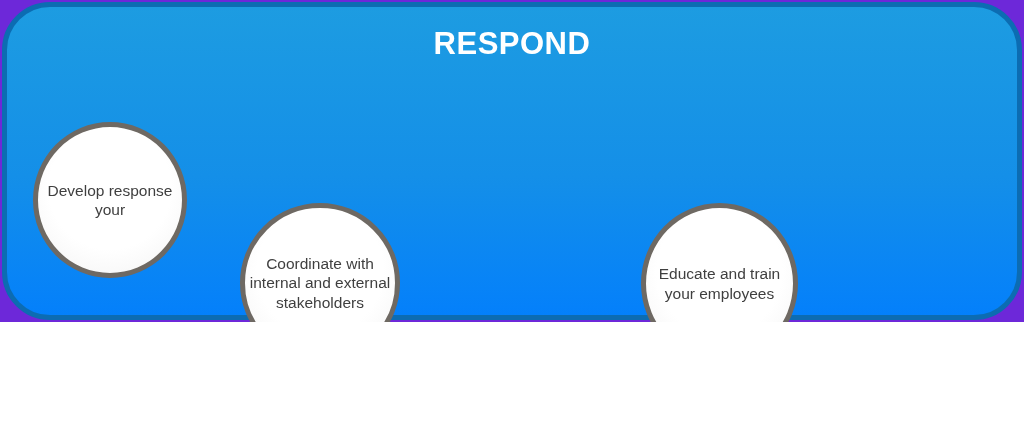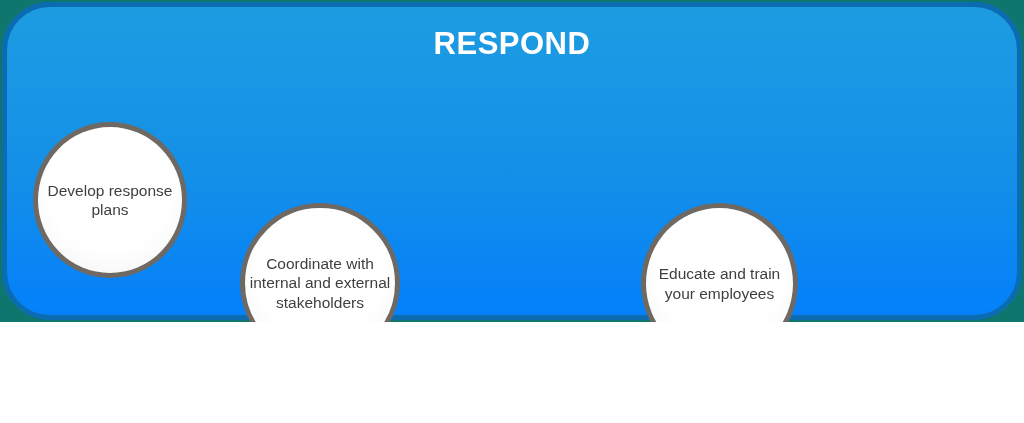--- a/index.html
+++ b/index.html
@@ -5,21 +5,21 @@
   html, body {
     margin: 0;
     padding: 0;
     background: #ffffff;
     font-family: "Liberation Sans", sans-serif;
   }
   .stage {
     position: relative;
     width: 1024px;
     height: 322px;
-    background: #0f766e;
+    background: #6d28d9;
     overflow: hidden;
   }
   .panel {
     position: absolute;
     left: 2px;
     top: 2px;
     right: 2px;
     bottom: 2px;
     border: 5px solid #0c6cb2;
     border-radius: 48px;
@@ -66,21 +66,21 @@
 </style>
 </head>
 <body>
 
 <div class="stage">
   <div class="panel"></div>
 
   <div class="title">RESPOND</div>
 
   <div class="circle c1">
-    <div class="label">Develop response plans</div>
+    <div class="label">Develop response your</div>
   </div>
 
   <div class="circle c2">
     <div class="label">Coordinate with internal and external stakeholders</div>
   </div>
 
 
   <div class="circle c4">
     <div class="label">Educate and train your employees</div>
   </div>

